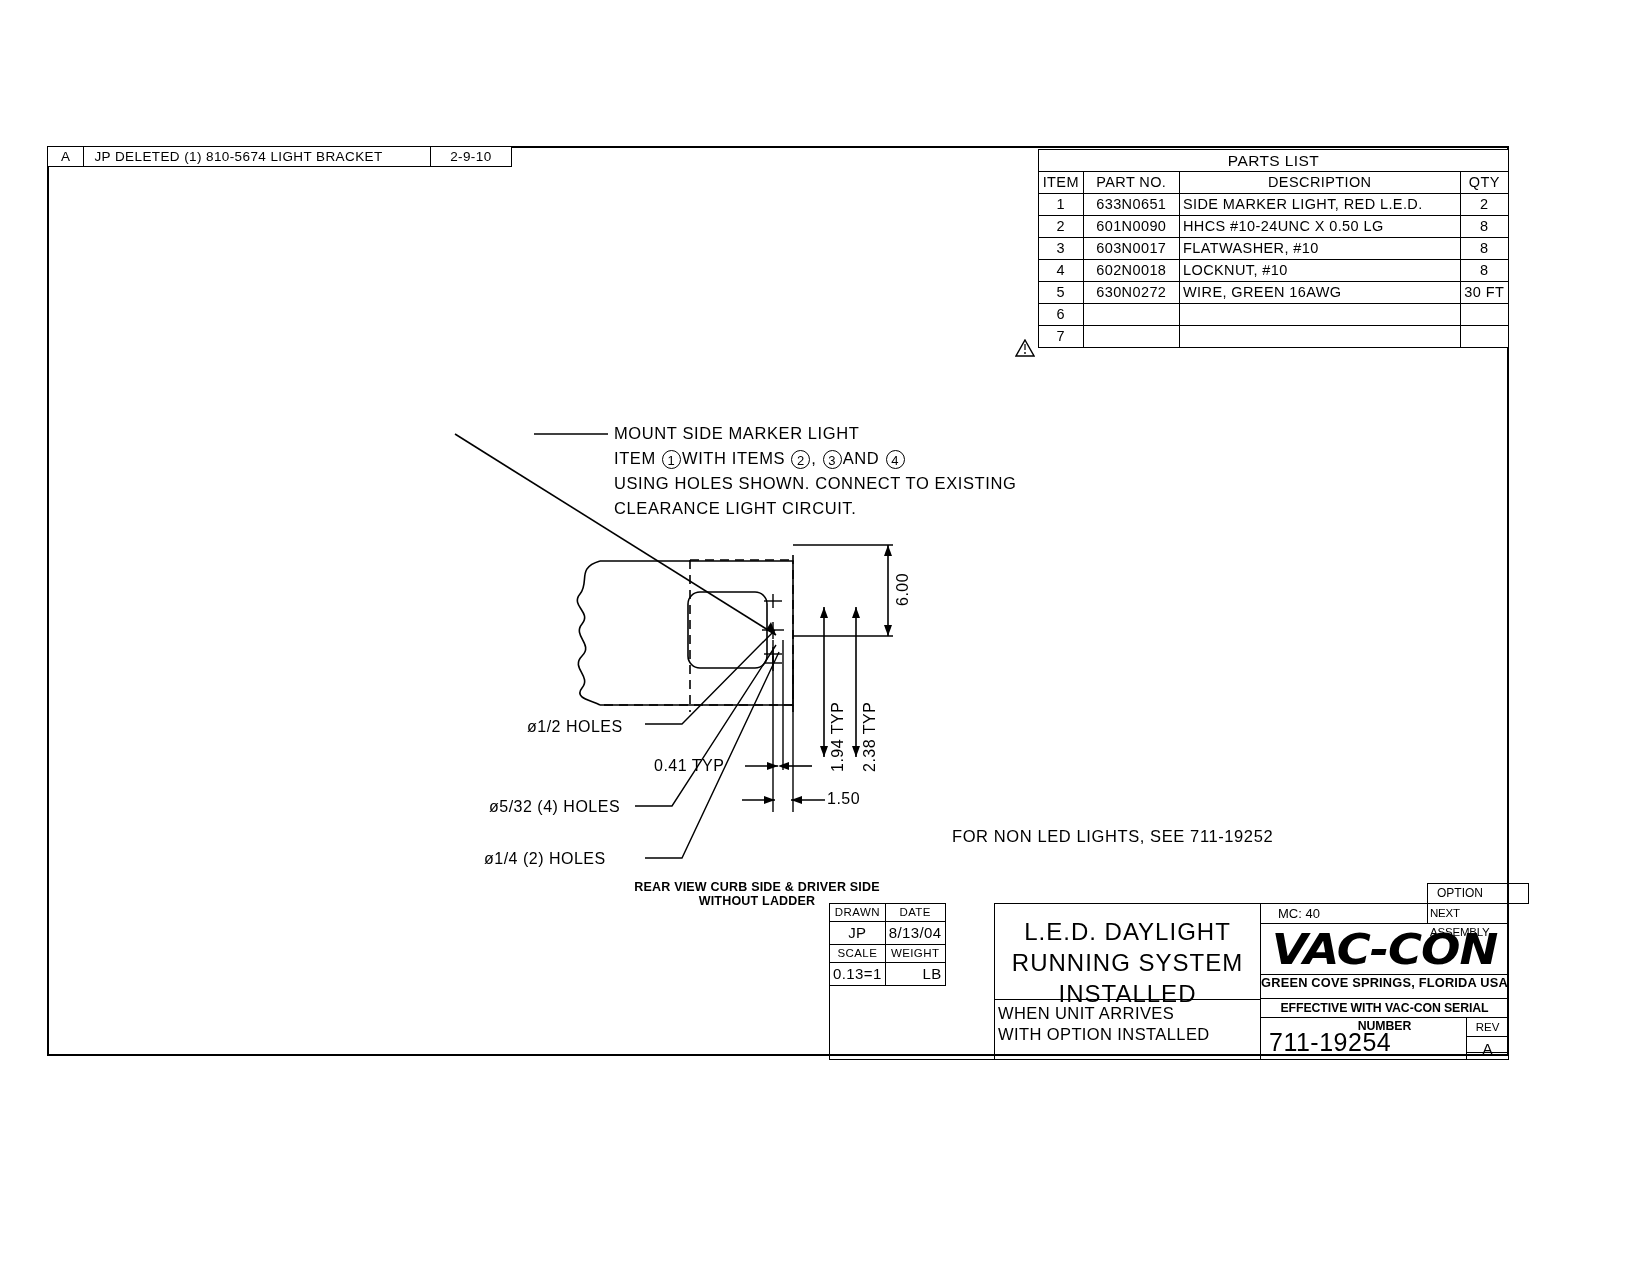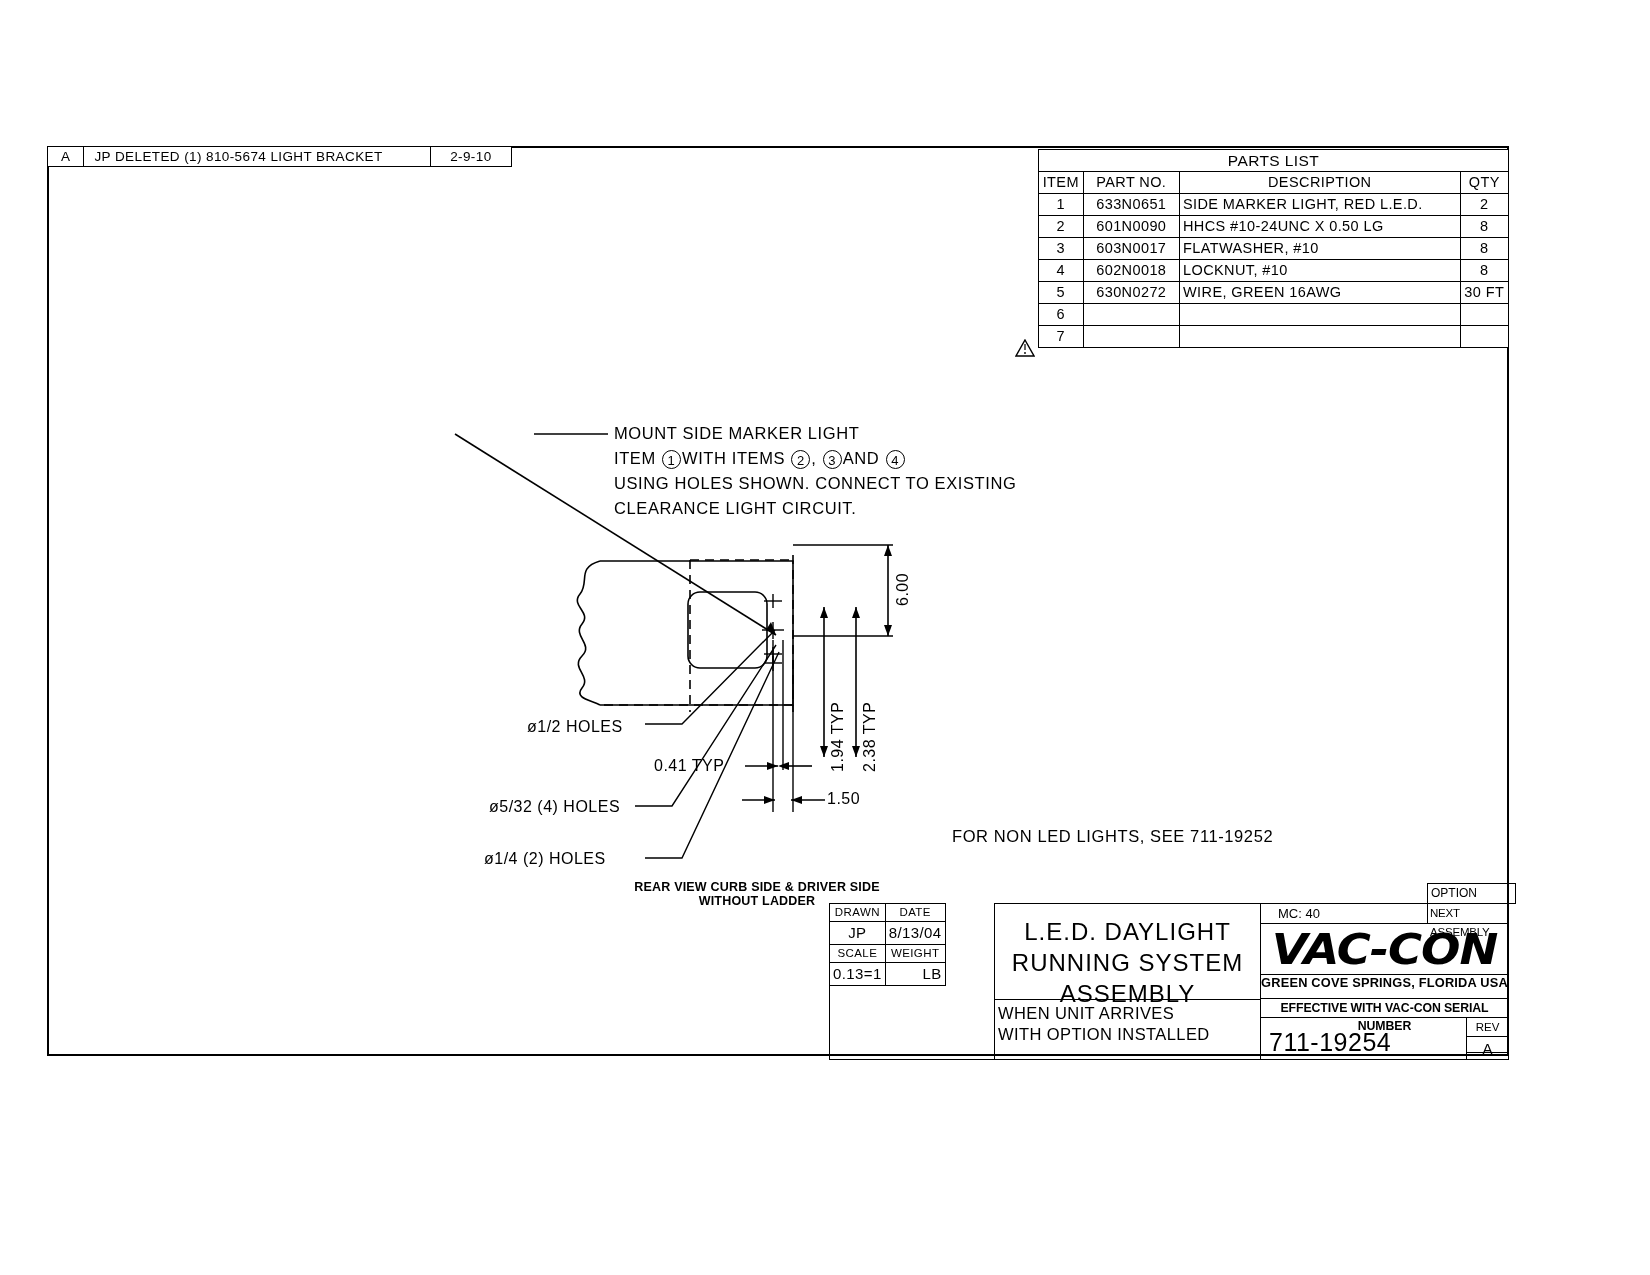--- a/index.html
+++ b/index.html
@@ -224,23 +224,23 @@
     height: 157px;
   }
   #tb-mc {
     position: absolute; left: 0; top: 0;
     width: 168px; height: 21px;
     border: 1.2px solid #000; box-sizing: border-box;
     font-size: 13px; line-height: 19px; padding-left: 17px;
   }
   #tb-option {
     position: absolute; left: 167px; top: -20px;
-    width: 89px; height: 21px;
-    border: 1.2px solid #000; box-sizing: border-box;
-    font-size: 12px; line-height: 19px; padding-left: 3px;
+    width: 102px; height: 21px;
+    border: 1.2px solid #000; box-sizing: border-box;
+    font-size: 12px; line-height: 19px; padding-left: 9px;
   }
   #tb-nextasm {
     position: absolute; left: 167px; top: 0;
     width: 82px; height: 21px;
     border: 1.2px solid #000; box-sizing: border-box;
     font-size: 11.5px; line-height: 19px; padding-left: 2px;
     letter-spacing: -0.2px;
   }
   #tb-logo-cell {
     position: absolute; left: 0; top: 20px;
@@ -512,21 +512,21 @@
         <td class="tb-c2 tb-val-sm" style="text-align:right;">LB</td>
       </tr>
     </tbody>
       </table>
 
     <div id="tb-blank"></div>
 
     <div id="tb-title">
       <div>L.E.D. DAYLIGHT</div>
       <div>RUNNING SYSTEM</div>
-      <div>ASSEMBLY</div>
+      <div>INSTALLED</div>
     </div>
 
     <div id="tb-when">
       <div>WHEN UNIT ARRIVES</div>
       <div>WITH OPTION INSTALLED</div>
     </div>
 
     <div id="tb-right">
       <div id="tb-mc">MC: 40</div>
       <div id="tb-option">OPTION</div>

